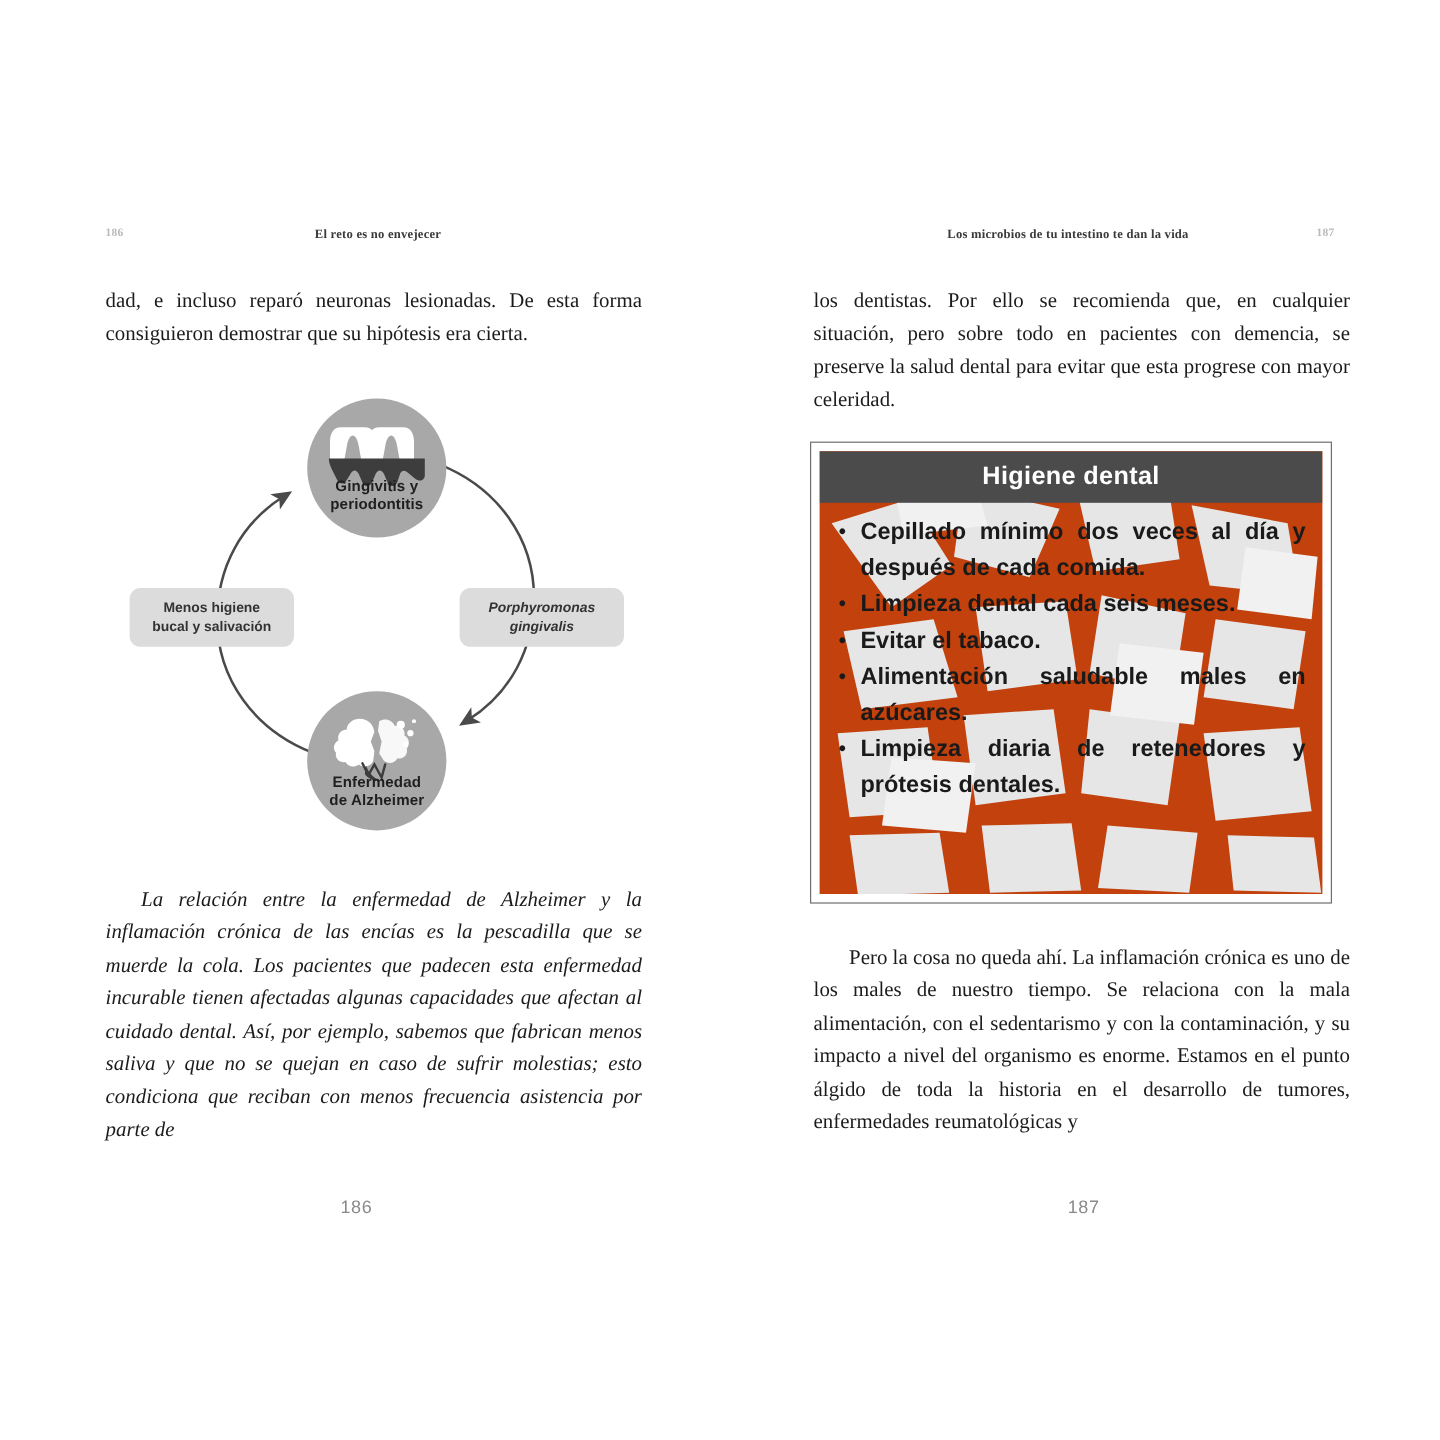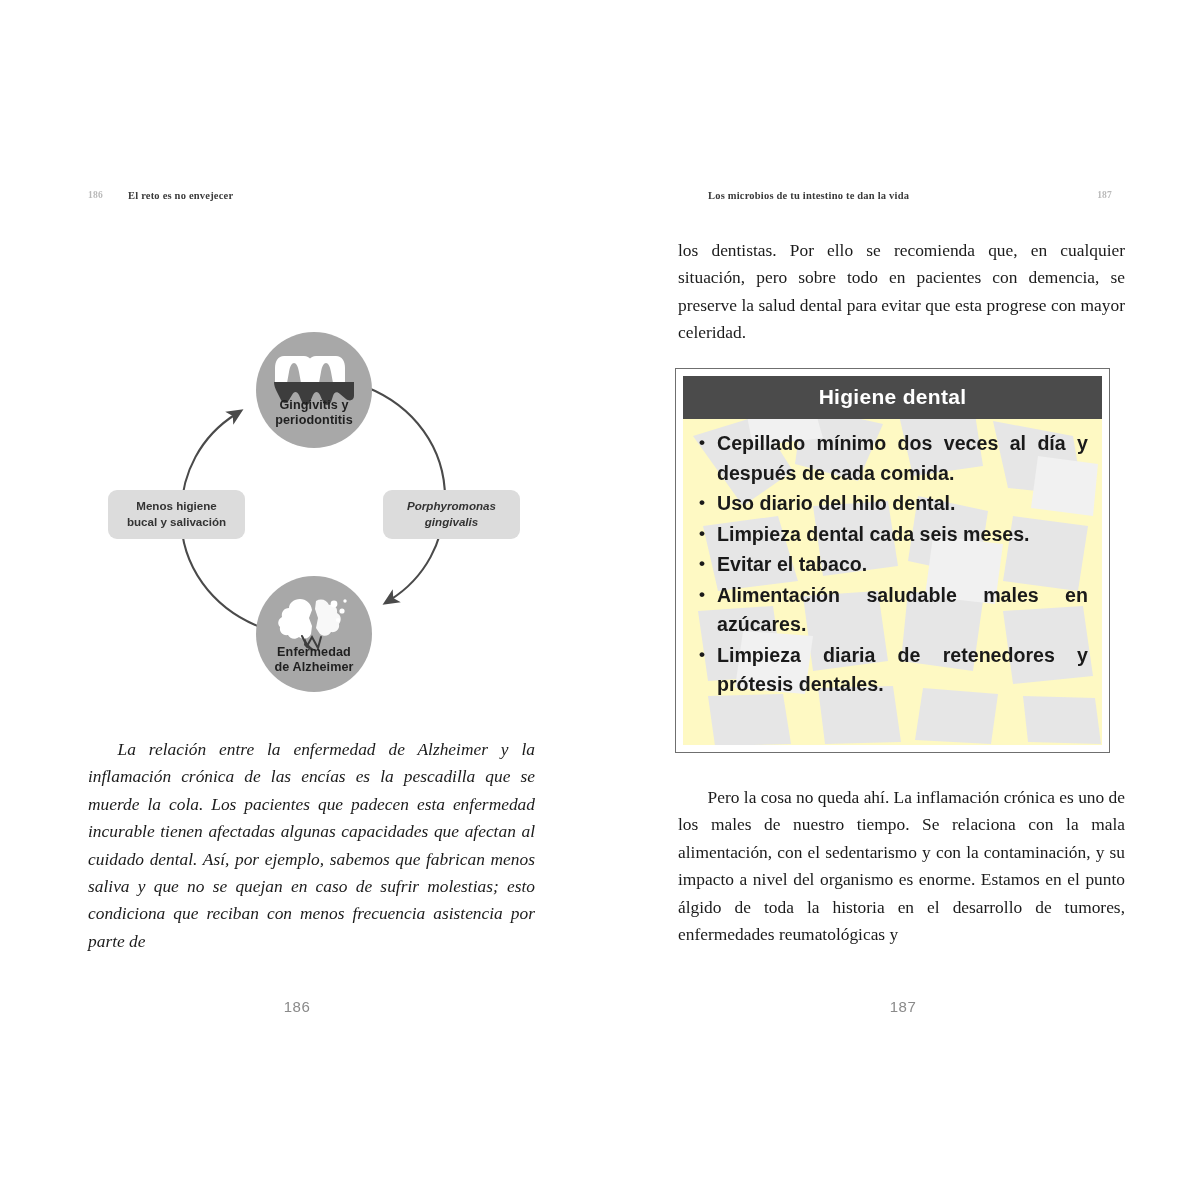--- a/index.html
+++ b/index.html
@@ -50,20 +50,21 @@
   .rh-folio {
     font-size: 9.5px;
     color: #b9b9b9;
     font-weight: 700;
     width: 40px;
     flex: 0 0 40px;
   }
   .rh-folio.right { text-align: right; }
   .rh-title {
     flex: 1 1 auto;
+    text-align: center;
     white-space: nowrap;
   }
 
   
   .body-text {
     position: absolute;
     font-family: "Liberation Serif", serif;
     font-size: 17.4px;
     line-height: 27.4px;
     color: #1b1b1b;
@@ -147,21 +148,21 @@
     border: 1.6px solid #6f6f6f;
     background: #ffffff;
     padding: 7px;
     overflow: hidden;
   }
   .info-box-inner {
     position: relative;
     width: 100%;
     height: 100%;
     overflow: hidden;
-    background: #fef9c3;
+    background: #c2410c;
   }
   .watermark {
     position: absolute;
     inset: 0;
     opacity: 1;
     pointer-events: none;
   }
   .info-title {
     position: relative;
     background: #4b4b4b;
@@ -208,20 +209,23 @@
 <div class="spread">
 
   <div class="page page-left">
 
     <div class="running-head">
       <span class="rh-folio">186</span>
       <span class="rh-title">El reto es no envejecer</span>
       <span class="rh-folio"></span>
     </div>
 
+    <div class="body-text tx-top">
+      <p>dad, e incluso reparó neuronas lesionadas. De esta forma consiguieron demostrar que su hipótesis era cierta.</p>
+    </div>
 
     <div class="diagram">
       <svg width="452" height="390" viewBox="0 0 452 390" xmlns="http://www.w3.org/2000/svg">
         <defs>
           <marker id="arrowHead" markerWidth="9" markerHeight="9" refX="4.2" refY="4.2" orient="auto" markerUnits="strokeWidth">
             <path d="M0.4,0.6 L8.4,4.2 L0.4,7.8 L2.4,4.2 Z" fill="#4a4a4a"></path>
           </marker>
         </defs>
 
         <g fill="none" stroke="#4a4a4a" stroke-width="2.1" stroke-linecap="round">
@@ -340,20 +344,19 @@
         <path d="M250,160 L320,168 L312,228 L242,220 Z"></path>
         <path d="M60,255 L130,260 L122,318 L52,312 Z"></path>
         <path d="M355,80 L415,88 L410,140 L348,132 Z"></path>
       </g>
     </svg>
 
     <div class="info-title">Higiene dental</div>
 
     <ul class="info-list">
       <li>Cepillado mínimo dos veces al día y después de cada comida.</li>
-      <li class="no-justify">Uso diario del hilo dental.</li>
       <li class="no-justify">Limpieza dental cada seis meses.</li>
       <li class="no-justify">Evitar el tabaco.</li>
       <li>Alimentación saludable males en azúcares.</li>
       <li>Limpieza diaria de retenedores y prótesis dentales.</li>
     </ul>
   </div>
 </div>
 
 </body></html>

